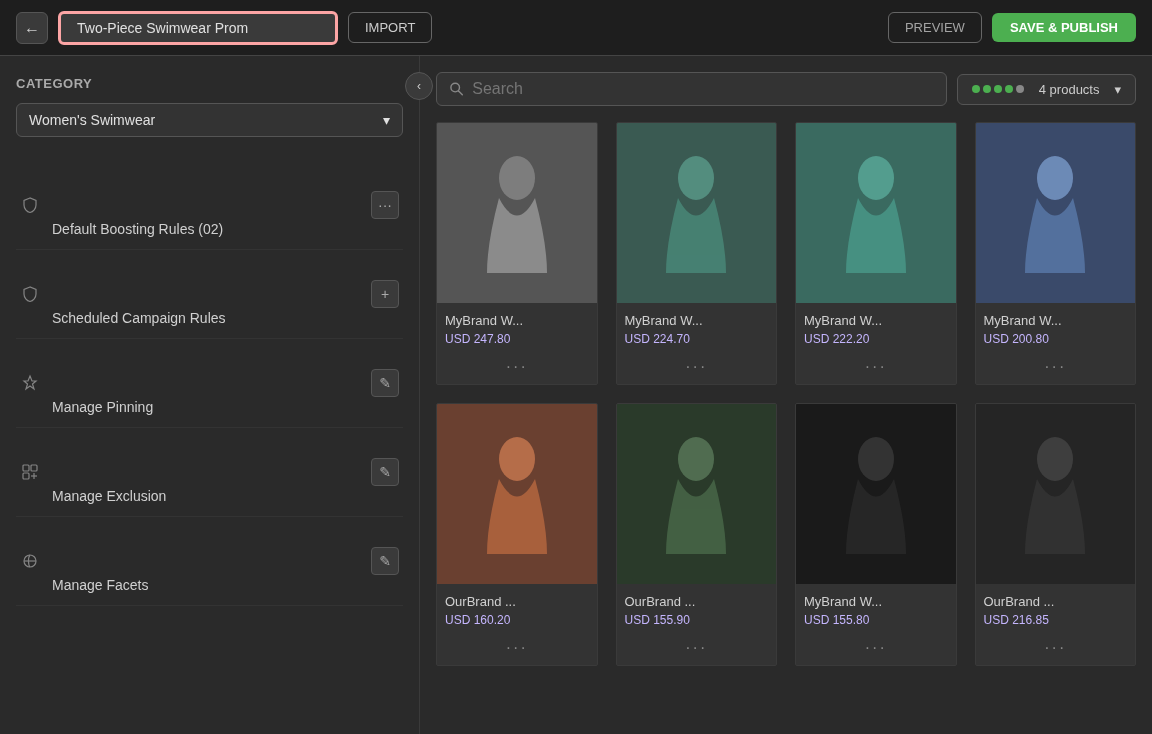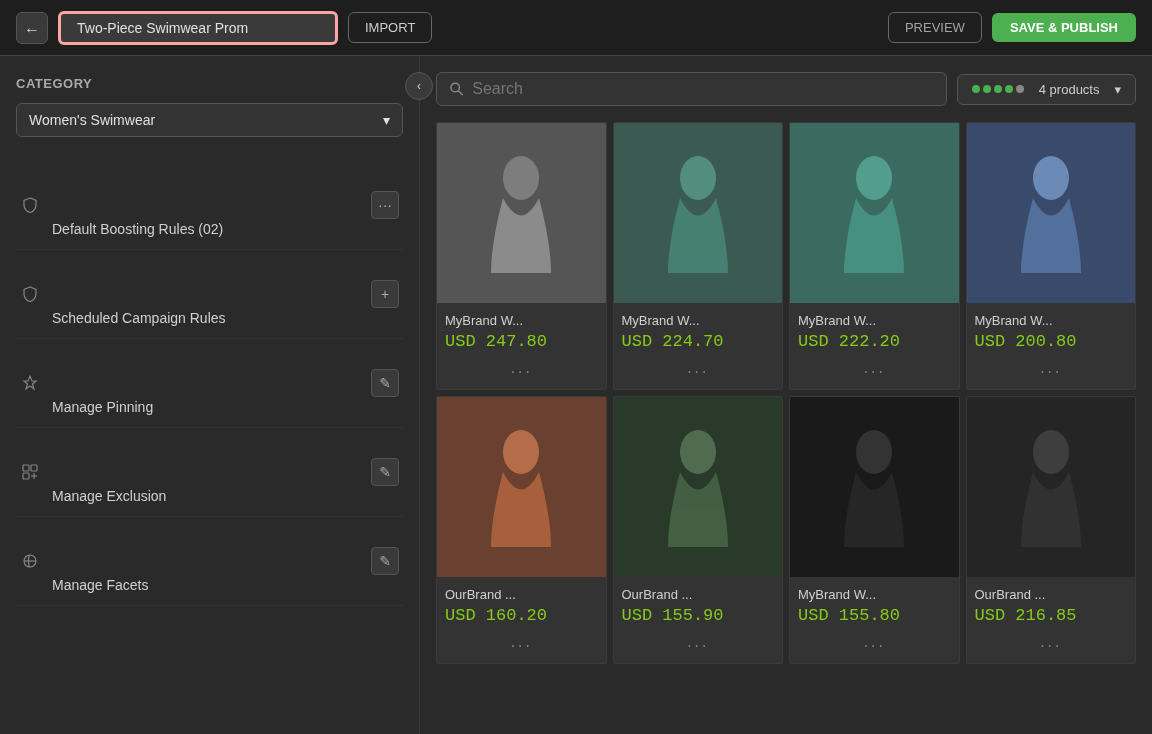--- a/index.html
+++ b/index.html
@@ -108,35 +108,35 @@
       padding: 7px 14px; border-radius: 6px;
       background: #333; border: 1px solid #555;
       color: #ccc; font-size: 13px; cursor: pointer;
     }
     .filter-dots { display: flex; gap: 3px; }
     .filter-dot { width: 8px; height: 8px; border-radius: 50%; background: #888; }
     .filter-dot.active { background: #4caf50; }
 
     
     .products-grid {
-      display: grid; grid-template-columns: repeat(4, 1fr); gap: 6px;
+      display: grid; grid-template-columns: repeat(4, 1fr); gap: 18px;
     }
     .product-card {
       background: #333; border: 1px solid #3a3a3a; border-radius: 2px;
       overflow: hidden; cursor: pointer;
     }
     .product-image {
       width: 100%; height: 180px; background: #555;
       display: flex; align-items: center; justify-content: center;
       overflow: hidden;
     }
     .product-image svg { width: 80px; height: 140px; opacity: 0.8; }
     .product-info { padding: 10px 8px 6px; }
     .product-name { font-size: 13px; color: #d0d0d0; margin-bottom: 4px; }
-    .product-price { font-size: 17px; color: #84cc16; font-family: Liberation Mono, monospace; }
+    .product-price { font-size: 12px; color: #c4b5fd; }
     .product-actions {
       display: flex; justify-content: center;
       padding: 6px 0 8px; color: #888; font-size: 16px; letter-spacing: 2px;
     }
   </style>
 </head>
 <body>
 
 <div class="header">
   <button class="back-btn">←</button>

